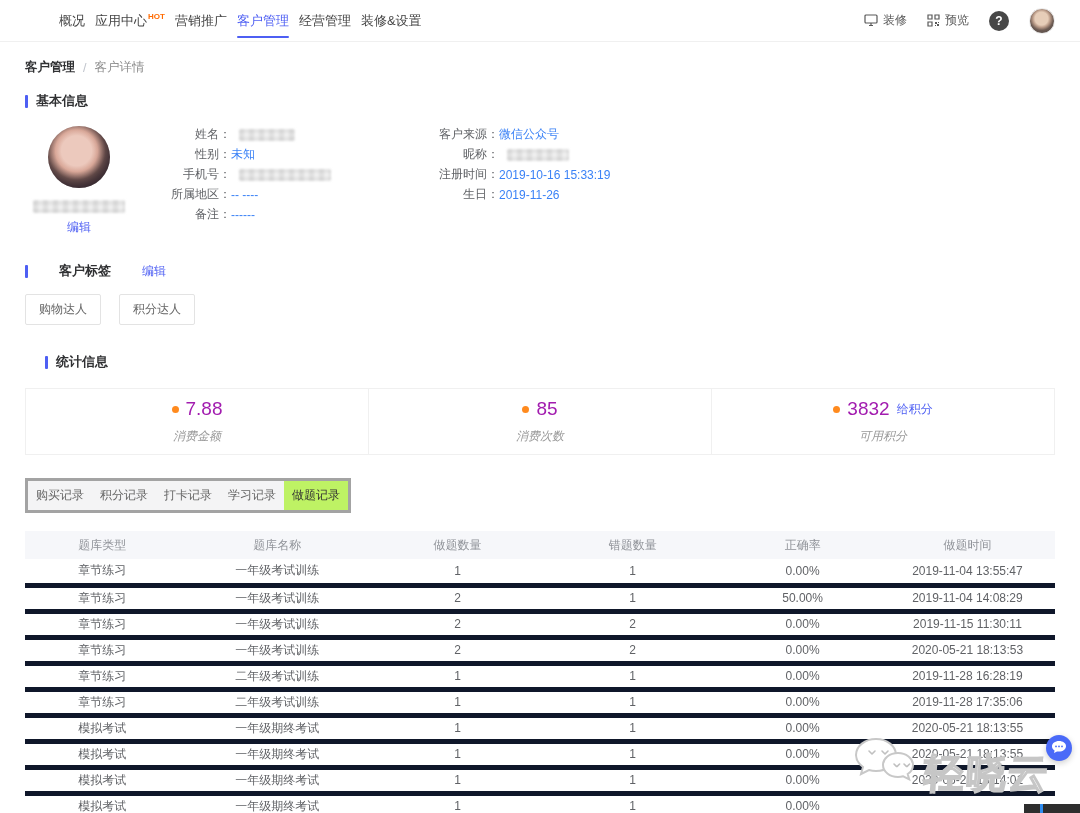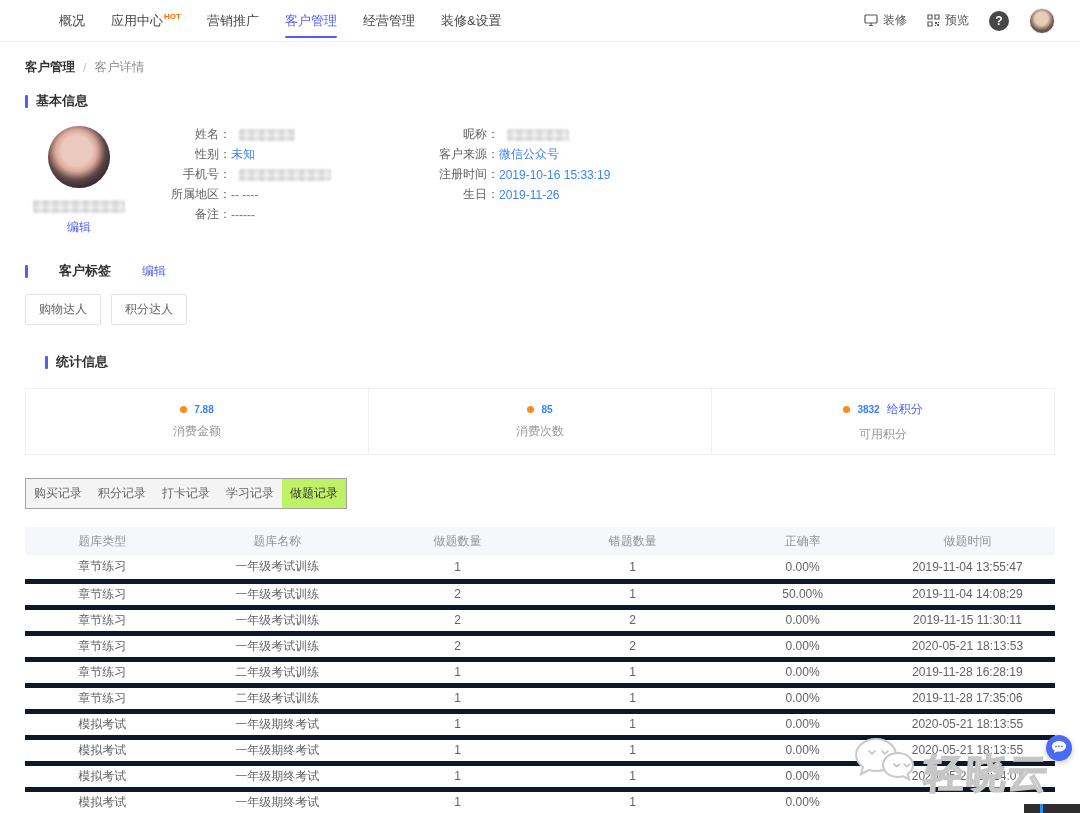--- a/index.html
+++ b/index.html
@@ -3,21 +3,21 @@
 <meta charset="utf-8">
 <style>
   * { margin:0; padding:0; box-sizing:border-box; }
   html,body { width:1080px; height:813px; background:#fff; overflow:hidden;
     font-family:"Liberation Sans","DejaVu Sans",sans-serif; }
   .page { position:relative; width:1080px; height:813px; background:#fff; }
 
   
   .navbar { display:flex; align-items:center; height:42px; padding:0 25px;
     border-bottom:1px solid #f0f0f0; background:#fff; }
-  .nav-items { display:flex; align-items:center; gap:26px; margin-left:34px; }
+  .nav-items { display:flex; align-items:center; gap:10px; margin-left:34px; }
   .nav-item { position:relative; font-size:13px; color:#454545; padding:13px 0; cursor:pointer; white-space:nowrap; }
   .nav-item.active { color:#4e5ff3; }
   .nav-item.active::after { content:""; position:absolute; left:0; right:0; bottom:5px; height:2px;
     background:#4e5ff3; border-radius:1px; }
   .nav-badge { font-size:8px; color:#ff6a00; font-weight:bold; vertical-align:super; margin-left:1px; }
   .nav-right { margin-left:auto; display:flex; align-items:center; gap:20px; }
   .nav-action { display:flex; align-items:center; gap:5px; font-size:12px; color:#595959; cursor:pointer; }
   .nav-action svg { display:block; }
   .help-btn { width:20px; height:20px; border-radius:50%; background:#474747; color:#fff;
     font-size:12px; font-weight:bold; display:flex; align-items:center; justify-content:center; cursor:pointer; }
@@ -53,34 +53,34 @@
   .fields { display:flex; margin-left:22px; margin-top:2px; }
   .field-col { display:flex; flex-direction:column; gap:7px; }
   .field-col.col1 { width:268px; }
   .field-col.col2 { width:330px; }
   .field-row { display:flex; align-items:center; height:13px; font-size:12px; color:#606266; }
   .field-label { width:76px; text-align:right; color:#606266; flex:none; }
   .field-value { color:#3b82f6;text-align:right; }
   .field-mosaic { margin-left:8px; height:12px; }
 
   .tags-title { margin-top:26px;gap:31px; }
-  .tag-row { display:flex; gap:10px; margin-top:14px; }
+  .tag-row { display:flex; gap:18px; margin-top:14px; }
   .tag { border:1px solid #e3e3e3; border-radius:2px; background:#fff; padding:6px 13px;
     font-size:12px; color:#666; cursor:default; }
 
   .stats-title { margin-top:28px;padding-left:20px; }
   .stats-box { margin-top:17px; border:1px solid #f0f0f0; display:flex; height:67px; }
   .stat { flex:1; display:flex; flex-direction:column; align-items:center; justify-content:center; gap:8px; }
   .stat + .stat { border-left:1px solid #f0f0f0; }
   .stat-value-row { display:flex; align-items:center; gap:7px; }
   .stat-dot { width:7px; height:7px; border-radius:50%; background:#ff8a1e; }
-  .stat-value { font-size:10px; font-weight:bold; color:#3b82f6; }
-  .stat-label { font-size:12px; color:#999; }
-
-  .tabs { margin-top:23px; display:flex; width:max-content; background:#f4f4f5; border:1px solid #a3a3a3; }
+  .stat-value { font-size:19px; font-weight:normal; color:#a21caf; }
+  .stat-label { font-size:12px; color:#999;font-style:italic; }
+
+  .tabs { margin-top:23px; display:flex; width:max-content; background:#f4f4f5; border:3px solid #a3a3a3; }
   .tab { width:64px; text-align:center; line-height:29px; font-size:12px; color:#666; cursor:pointer; }
   .tab.active { background:#bef264; color:#333; }
 
   table.records { width:100%; margin-top:18px; border-collapse:collapse; table-layout:fixed; }
   .records th { background:#f6f7fa; font-weight:normal; font-size:12px; color:#909399; height:28px; }
   .records td { font-size:12px; color:#606266; height:26px; text-align:center;
     border-bottom:5px solid #0f172a; white-space:nowrap; overflow:hidden; }
   .records th { text-align:center; }
 
   
@@ -167,26 +167,26 @@
               <span class="field-label">所属地区：</span>
               <span class="field-value">-- ----</span>
             </div>
             <div class="field-row">
               <span class="field-label">备注：</span>
               <span class="field-value">------</span>
             </div>
           </div>
         <div class="field-col col2" id="fields-right">
             <div class="field-row">
+              <span class="field-label">客户来源：</span>
+              <span class="field-value">微信公众号</span>
+            </div>
+            <div class="field-row">
               <span class="field-label">昵称：</span>
               <div class="mosaic field-mosaic" style="width: 62px;"></div>
-            </div>
-            <div class="field-row">
-              <span class="field-label">客户来源：</span>
-              <span class="field-value">微信公众号</span>
             </div>
             <div class="field-row">
               <span class="field-label">注册时间：</span>
               <span class="field-value">2019-10-16 15:33:19</span>
             </div>
             <div class="field-row">
               <span class="field-label">生日：</span>
               <span class="field-value">2019-11-26</span>
             </div>
           </div>

